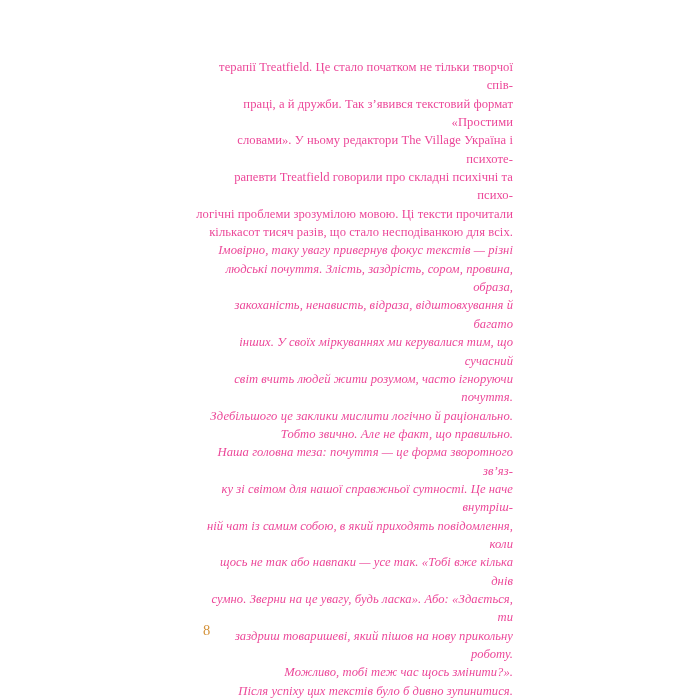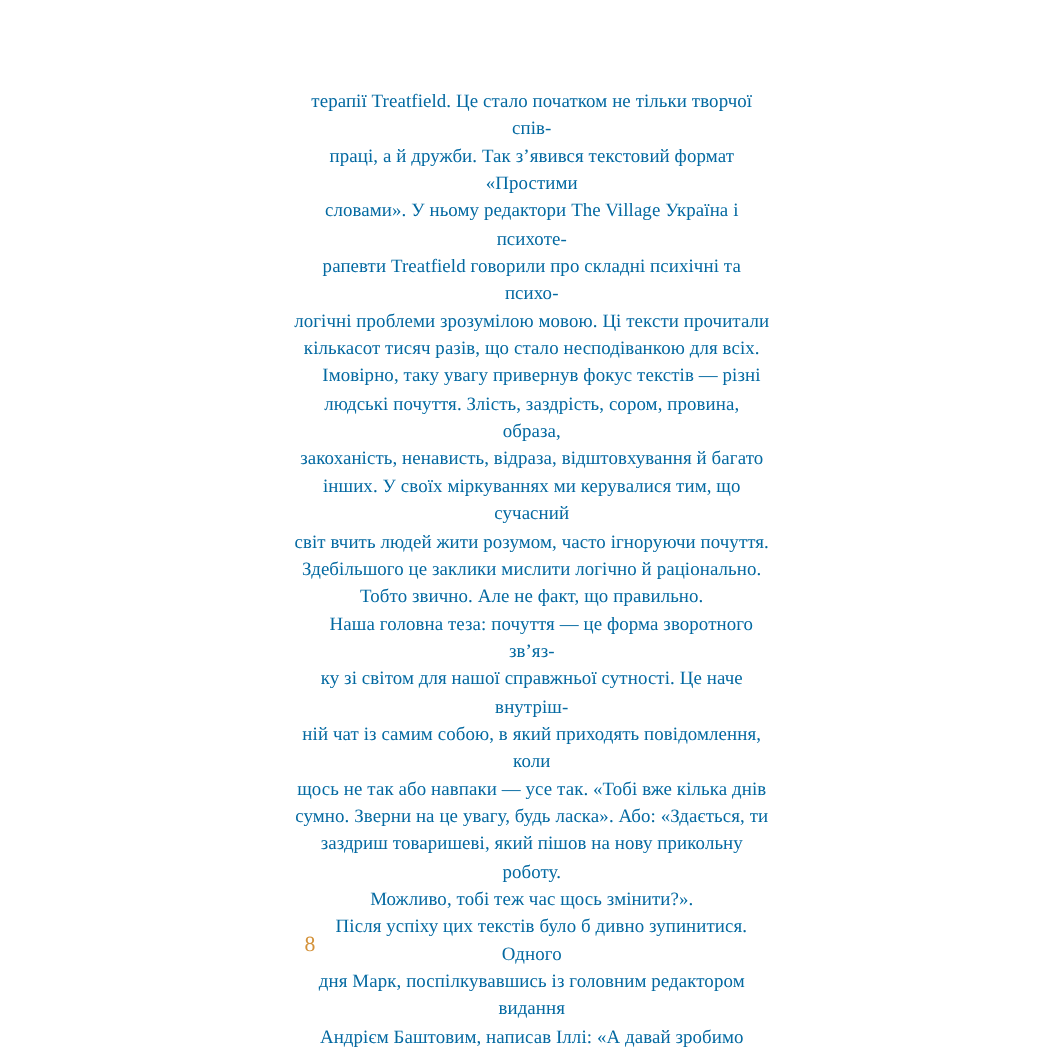--- a/index.html
+++ b/index.html
@@ -24,28 +24,29 @@
   .text-block {
     position: absolute;
     left: 196px;
     top: 58px;
     width: 317px;
   }
   .para {
     margin: 0;
     font-size: 12.6px;
     line-height: 18.35px;
-    text-align: center;
-    color: #0369a1;
+    text-align: right;
+    color: #ec4899;
     letter-spacing: 0.005em;
     white-space: pre-wrap;
     -webkit-font-smoothing: antialiased;
   }
   .para + .para {
     margin-top: 0;
+    font-style: italic;
   }
   .page-number {
     position: absolute;
     left: 203px;
     top: 623px;
     font-size: 14.5px;
     line-height: 1;
     font-weight: 400;
     color: #d4923a;
     font-family: "Liberation Serif", "DejaVu Serif", serif;

